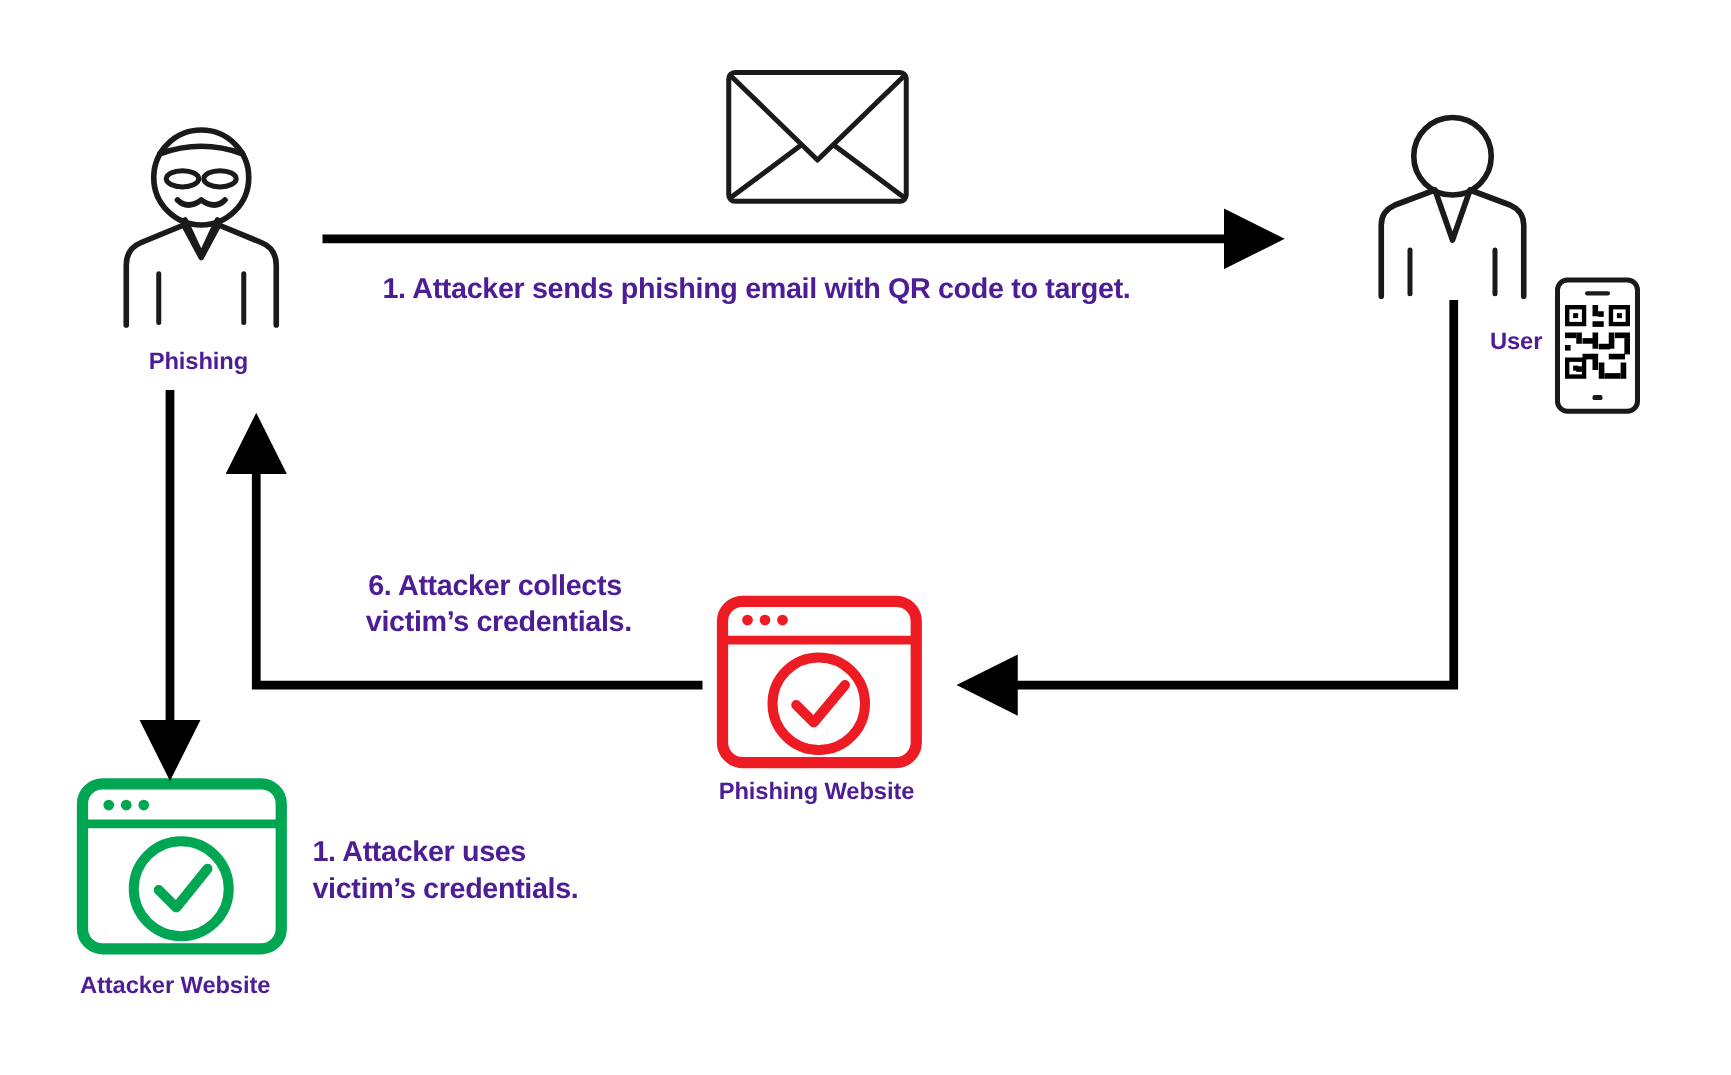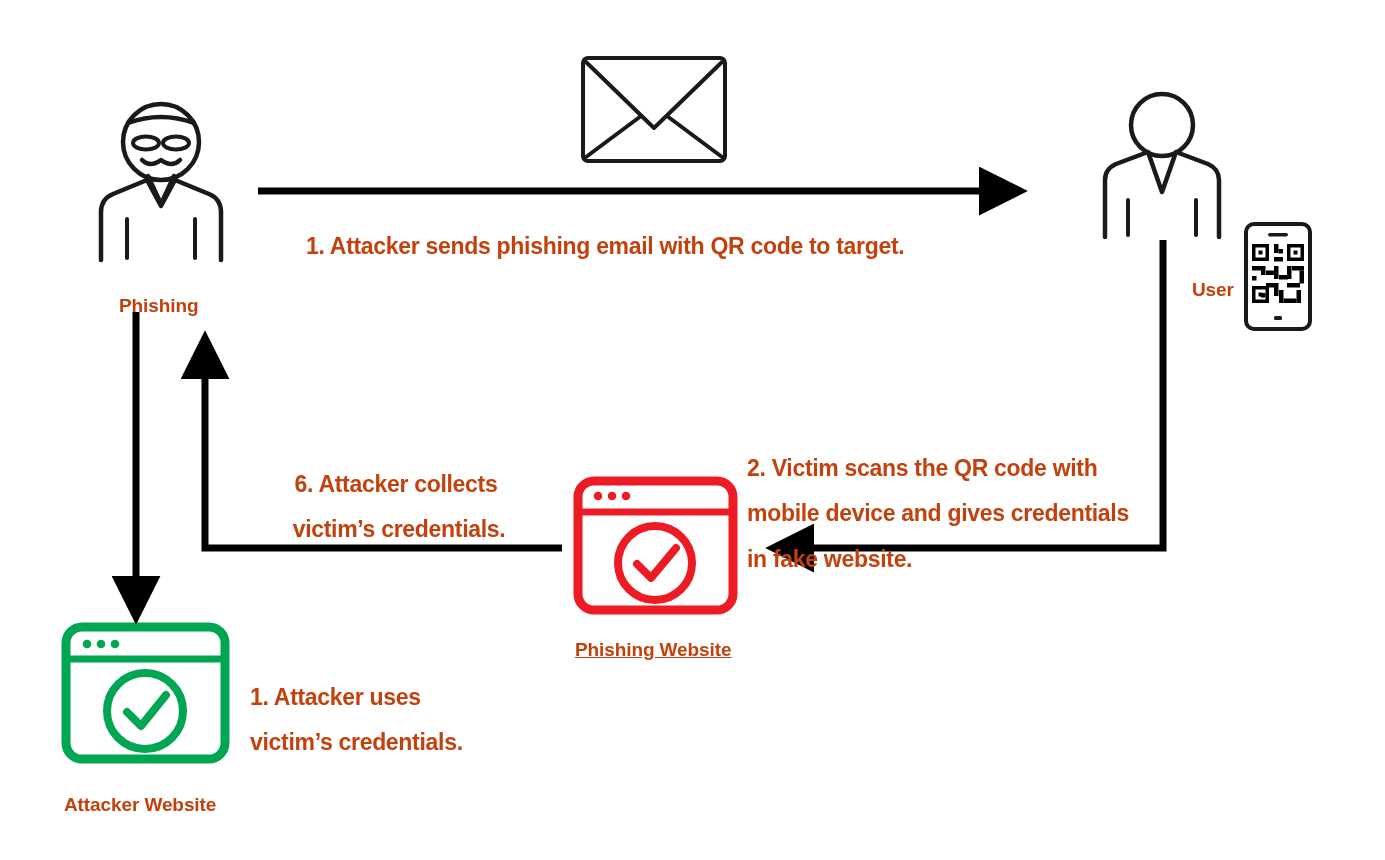--- a/index.html
+++ b/index.html
@@ -21,24 +21,23 @@
     position: absolute;
     left: 0;
     top: 0;
     width: 1385px;
     height: 860px;
   }
   .lbl {
     position: absolute;
     font-family: "Liberation Sans", sans-serif;
     font-weight: bold;
-    color: #c2410c;
+    color: #4c1d95;
     white-space: pre;
     line-height: 1.28;
-    margin-top: 16px;
   }
   .node-label {
     font-size: 19px;
     letter-spacing: -0.1px;
   }
   .step-label {
     font-size: 23px;
     letter-spacing: -0.3px;
   }
   .step-center {
@@ -156,31 +155,26 @@
 
     <path d="M562,548 L205,548 L205,340" fill="none" stroke="#000000" stroke-width="7" stroke-linejoin="miter" marker-end="url(#ah)"></path>
 
     <path d="M136,312 L136,615" fill="none" stroke="#000000" stroke-width="7" marker-end="url(#ah)"></path>
   </svg>
 
   <div class="lbl node-label" style="left:119px; top:278px;">Phishing</div>
 
   <div class="lbl node-label" style="left:1192px; top:262px;">User</div>
 
-  <div class="lbl node-label" style="left:575px; top:622px;text-decoration:underline;">Phishing Website</div>
+  <div class="lbl node-label" style="left:575px; top:622px;">Phishing Website</div>
 
   <div class="lbl node-label" style="left:64px; top:777px;">Attacker Website</div>
 
   <div class="lbl step-label" style="left:306px; top:216px;">1. Attacker sends phishing email with QR code to target.</div>
 
-  <div style="position:absolute; left:747px; top:438px;">
-    <div class="lbl step-label" style="position:static;">2. Victim scans the QR code with</div>
-    <div class="lbl step-label" style="position:static;">mobile device and gives credentials</div>
-    <div class="lbl step-label" style="position:static;">in fake website.</div>
-  </div>
 
   <div style="position:absolute; left:282px; top:454px; width:228px; text-align:center;">
     <div class="lbl step-label step-center" style="position:static;">6. Attacker collects</div>
     <div class="lbl step-label step-center" style="position:static;"> victim’s credentials.</div>
   </div>
 
   <div style="position:absolute; left:250px; top:667px;">
     <div class="lbl step-label" style="position:static;">1. Attacker uses</div>
     <div class="lbl step-label" style="position:static;">victim’s credentials.</div>
   </div>

